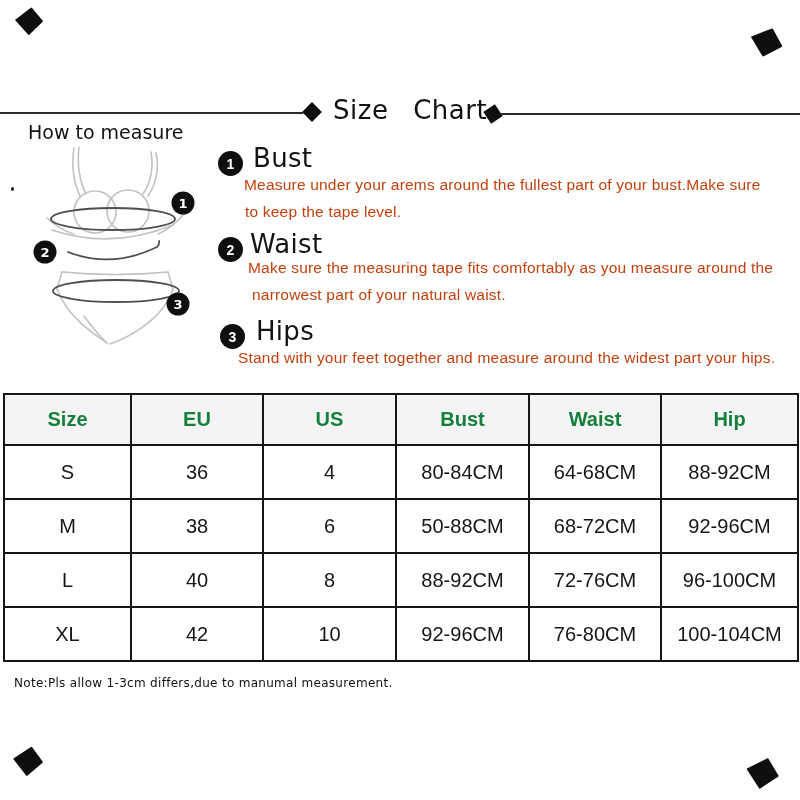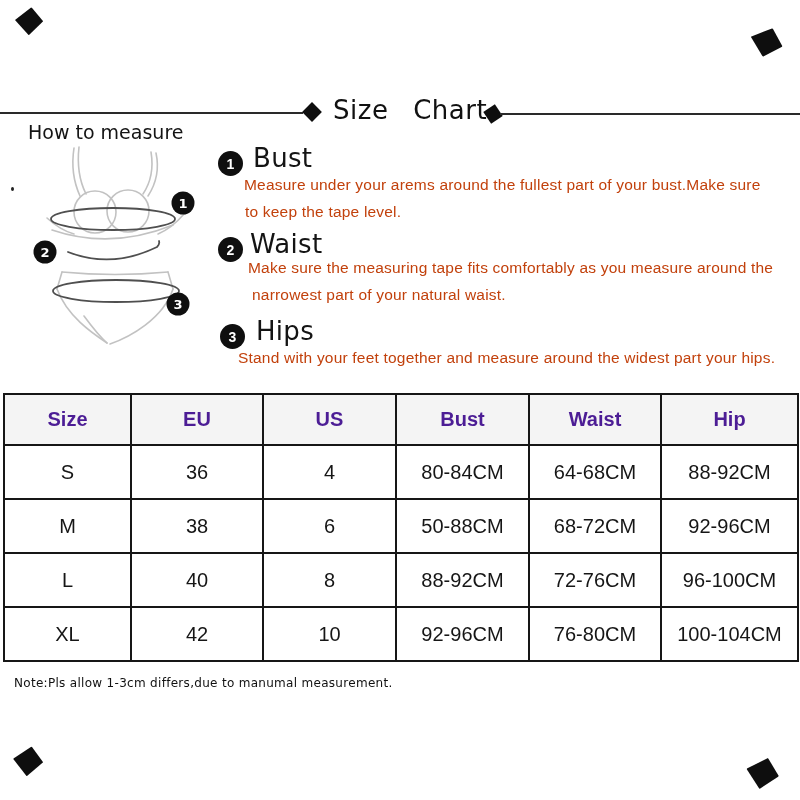--- a/index.html
+++ b/index.html
@@ -36,21 +36,21 @@
   .sec-heading{position:absolute;font-size:26px;color:#141414;letter-spacing:0.3px;}
   .sec-line{position:absolute;font-family:"Liberation Sans","DejaVu Sans",sans-serif;
             font-size:15.5px;color:#c2410c;letter-spacing:0.2px;white-space:nowrap;}
 
   
   table.size-table{position:absolute;left:3px;top:393px;border-collapse:collapse;
                    table-layout:fixed;width:794px;}
   table.size-table th,table.size-table td{border:2px solid #161616;text-align:center;
                    padding:0;font-family:"Liberation Sans","DejaVu Sans",sans-serif;
                    white-space:nowrap;overflow:hidden;}
-  table.size-table th{height:49px;background:#f4f4f4;font-size:20px;font-weight:bold;color:#4c1d95;}
+  table.size-table th{height:49px;background:#f4f4f4;font-size:20px;font-weight:bold;color:#15803d;}
   table.size-table td{height:52px;background:#ffffff;font-size:20px;font-weight:normal;color:#161616;}
 
   .note{position:absolute;left:14px;top:676px;font-size:12px;color:#111;letter-spacing:0.3px;}
 </style>
 </head>
 <body>
 
 <div class="canvas">
 
   <div class="corner tl"></div>

